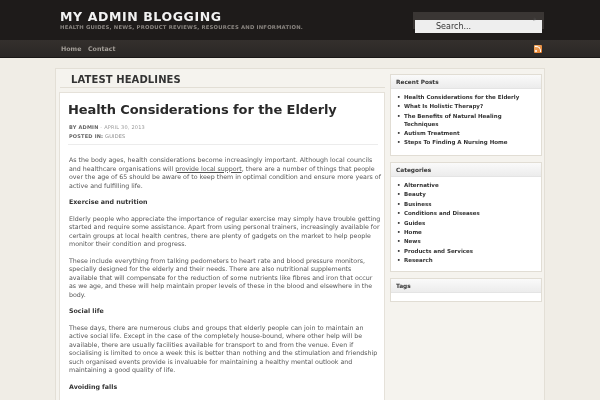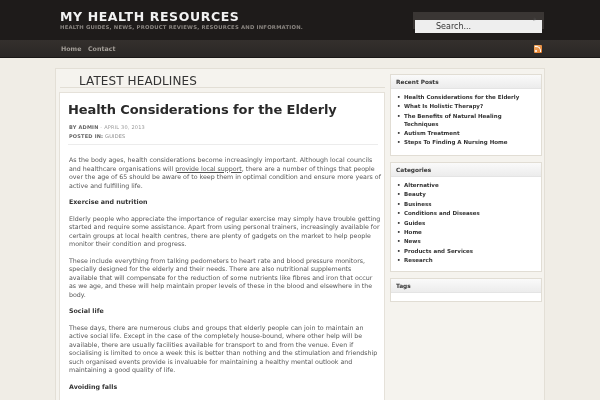--- a/index.html
+++ b/index.html
@@ -58,21 +58,21 @@
       border-top: 1px solid #fff; border-right: 1px solid #fff; border-top-right-radius: 5px;
     }
     .main-wrap {
       position: absolute; left: 55px; top: 68px; width: 490px; height: 340px;
       background: #f5f3ee; border: 1px solid #e3dfd6;
     }
     .content-col {
       position: absolute; left: 55px; top: 68px; width: 333px; height: 340px;
     }
     .latest-headlines {
-      position: absolute; left: 24px; top: 6px; font-size: 12px; font-weight: normal;
+      position: absolute; left: 16px; top: 6px; font-size: 10px; font-weight: bold;
       color: #333; letter-spacing: 0.1px;
     }
     .headline-rule {
       position: absolute; left: 5px; top: 19px; width: 325px; height: 1px; background: #e2ded5;
     }
     .post {
       position: absolute; left: 4px; top: 24px; width: 326px; height: 320px;
       background: #fff; border: 1px solid #e5e1d9;
       padding: 0 8px;
     }
@@ -117,21 +117,21 @@
     }
     .widget li::before {
       content: "•"; position: absolute; left: 1px; top: 0; color: #333;
     }
     .widget li a { color: #333; text-decoration: none; }
   </style>
 </head>
 <body>
 
 <div class="header">
-  <div class="site-title">MY HEALTH RESOURCES</div>
+  <div class="site-title">MY ADMIN BLOGGING</div>
   <div class="site-desc">HEALTH GUIDES, NEWS, PRODUCT REVIEWS, RESOURCES AND INFORMATION.</div>
   <div class="search-box">
     <input class="search-input" type="text" value="Search..." style="">
     <span class="search-icon">⌕</span>
   </div>
 </div>
 
 <div class="nav">
   <a class="nav-item" style="left:61px">Home</a>
   <a class="nav-item" style="left:88px">Contact</a>

